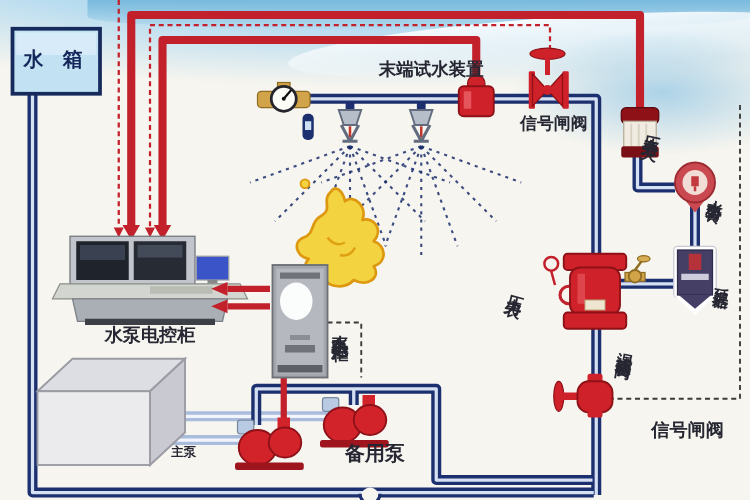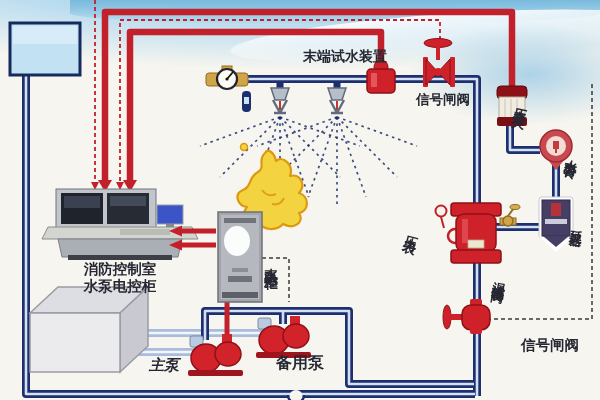--- a/index.html
+++ b/index.html
@@ -258,28 +258,28 @@
     </g>
 
     <g>
       <line class="pr-thin" x1="216" y1="231" x2="182" y2="231"></line>
       <line class="pr-thin" x1="216" y1="245" x2="182" y2="245"></line>
       <polygon class="ah" points="182,225.5 182,236.5 169,231"></polygon>
       <polygon class="ah" points="182,239.5 182,250.5 169,245"></polygon>
     </g>
   </svg>
 
+  <div class="lbl" style="left:12px;top:39px;width:66px;font-size:16px;letter-spacing:5px;color:#15265a;">水 箱</div>
   <div class="lbl" style="left:295px;top:48px;width:100px;">末端试水装置</div>
   <div class="lbl" style="left:403px;top:92px;width:80px;font-size:13.5px;">信号闸阀</div>
   <div class="lbl lbl-v" style="left:521px;top:72px;height:62px;font-size:13.5px;transform:rotate(12deg);">压力开关</div>
   <div class="lbl lbl-v" style="left:569px;top:124px;height:60px;font-size:13px;transform:rotate(9deg);">水力警铃</div>
   <div class="lbl lbl-v" style="left:573px;top:199px;height:48px;font-size:13px;transform:rotate(8deg);">延迟器</div>
   <div class="lbl lbl-v" style="left:413px;top:204px;height:52px;font-size:13.5px;transform:rotate(15deg);">压力表</div>
   <div class="lbl lbl-v" style="left:501px;top:234px;height:88px;font-size:13px;transform:rotate(11deg);">湿式报警阀</div>
   <div class="lbl" style="left:510px;top:337px;width:80px;font-size:14.5px;">信号闸阀</div>
   <div class="lbl" style="left:53px;top:261px;width:134px;font-size:14.5px;">
-    <div>消防控制室</div>
     <div>水泵电控柜</div>
   </div>
   <div class="lbl lbl-v" style="left:263px;top:220px;height:84px;font-size:13.5px;">水泵电控柜</div>
-  <div class="lbl" style="left:144px;top:357px;width:40px;font-size:15px;font-style:italic;">主泵</div>
+  <div class="lbl" style="left:127px;top:357px;width:40px;font-size:10px;">主泵</div>
   <div class="lbl" style="left:274px;top:354px;width:52px;font-size:16px;">备用泵</div>
 </div>
 
 </body></html>

